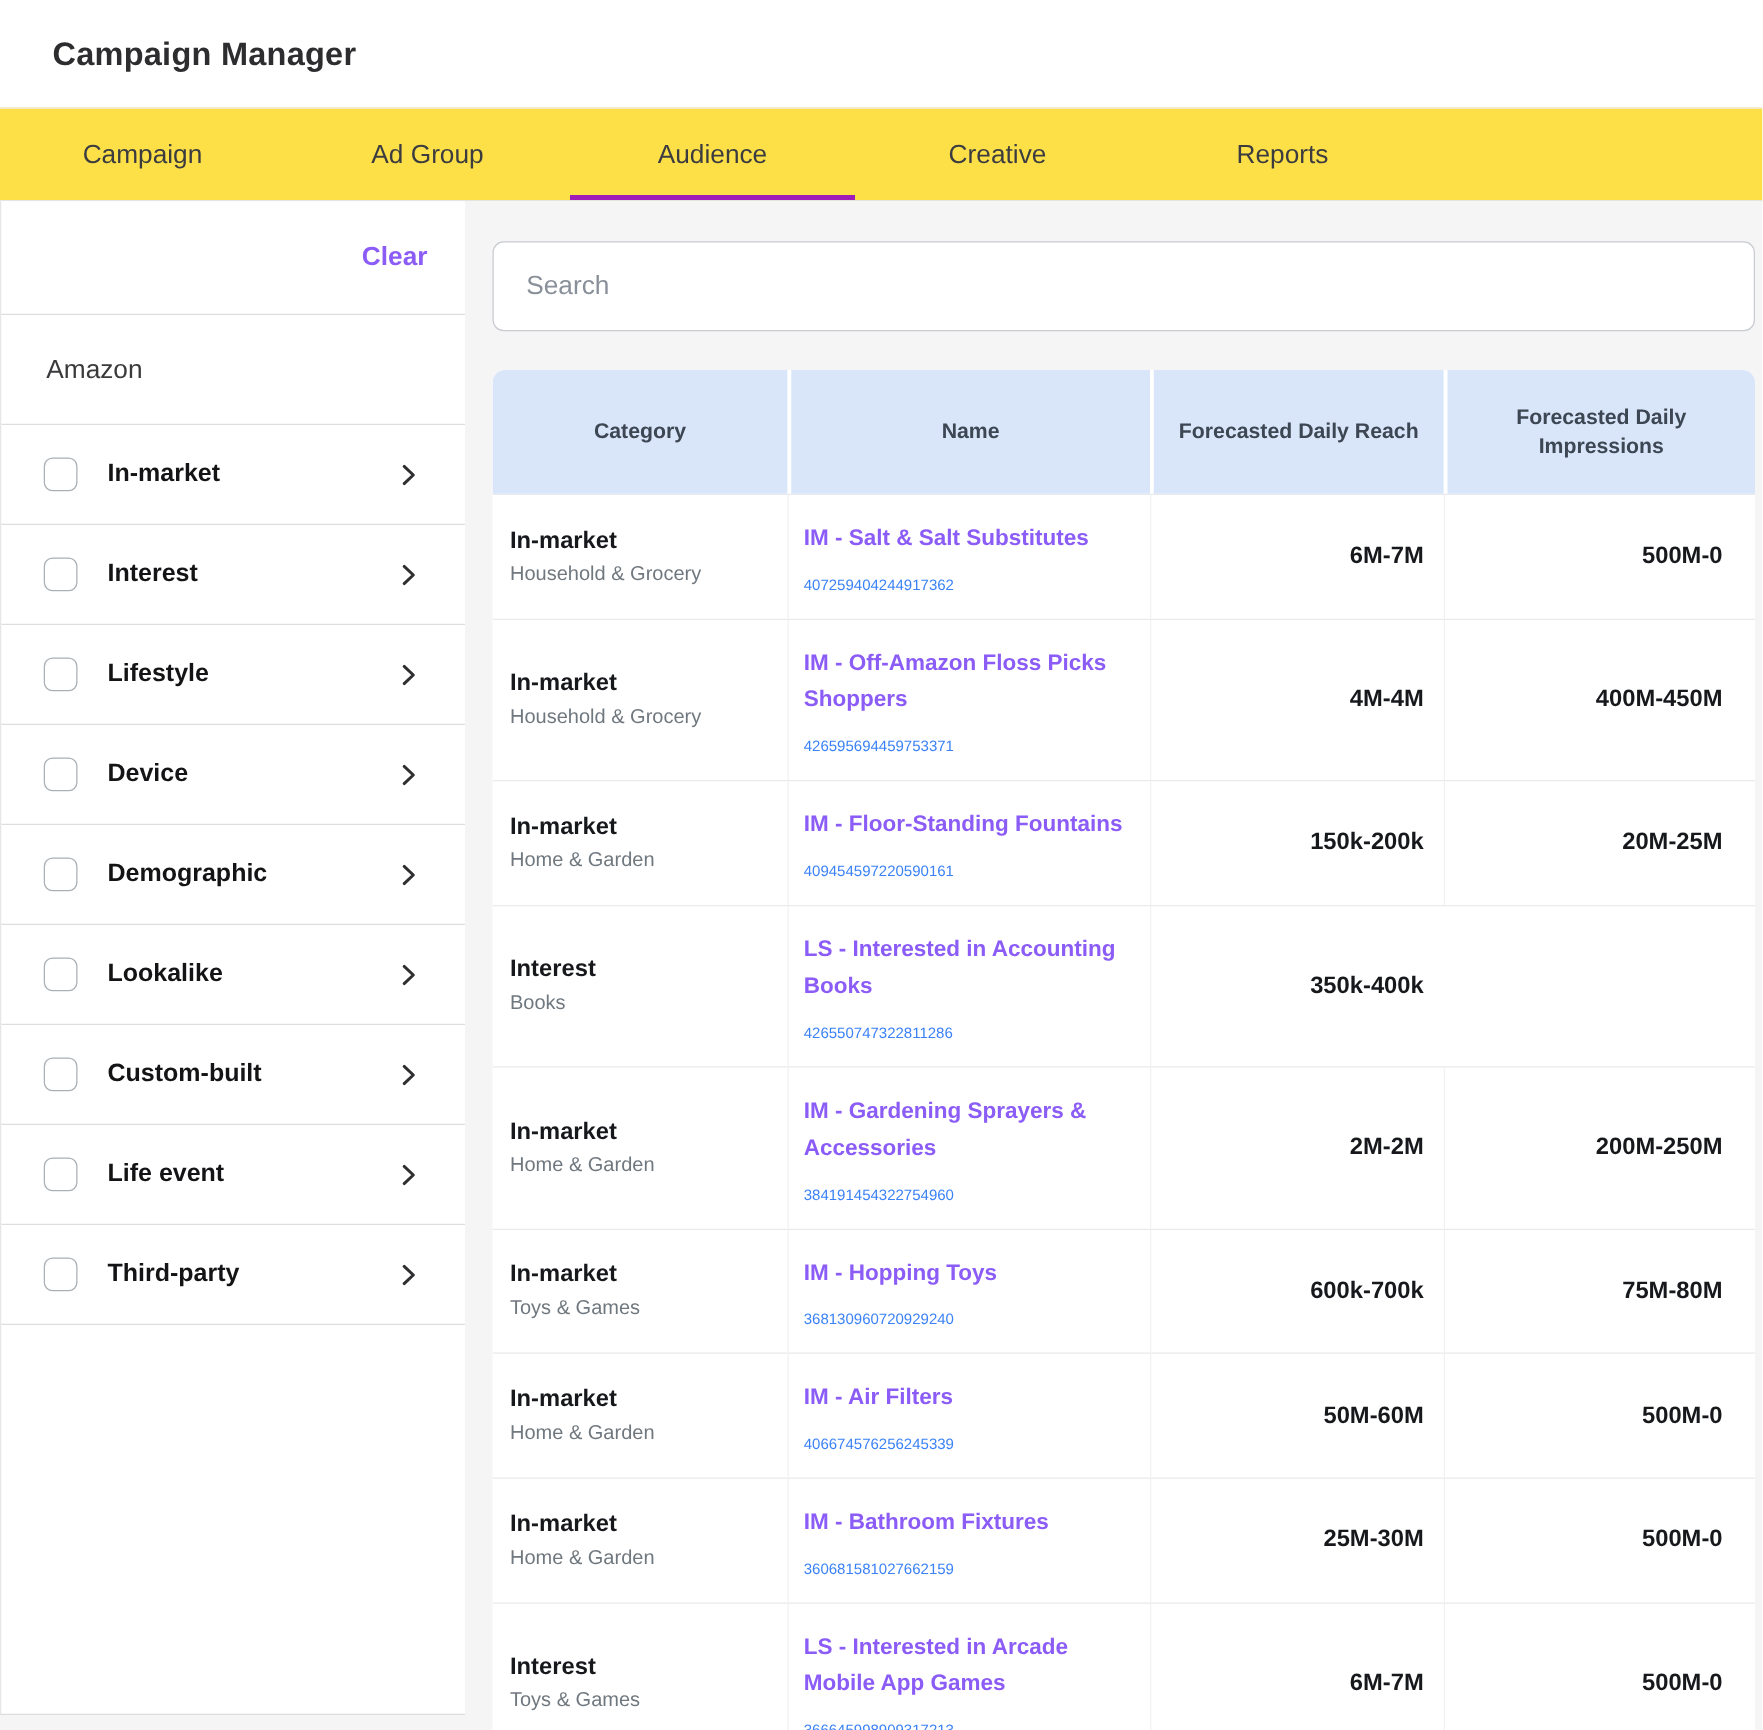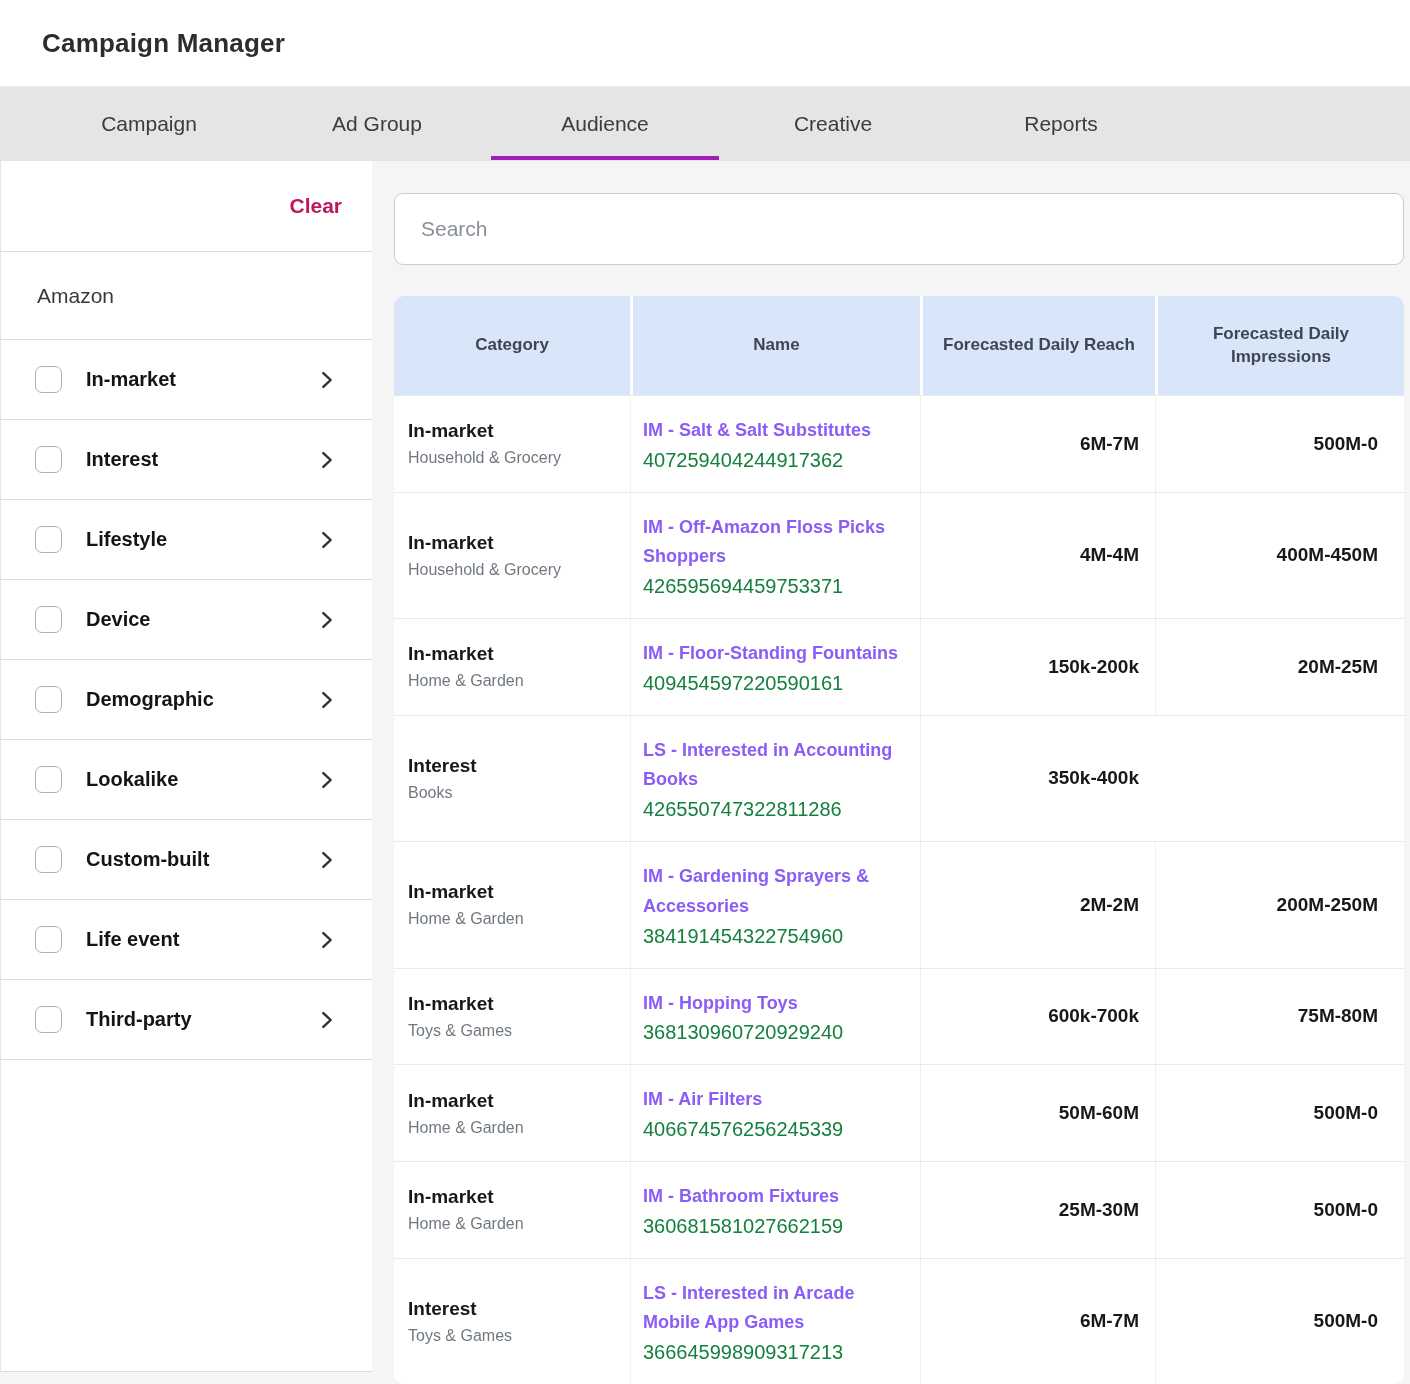--- a/index.html
+++ b/index.html
@@ -4,35 +4,35 @@
 <style>
   * { margin:0; padding:0; box-sizing:border-box; }
   html,body { width:1410px; height:1384px; overflow:hidden;
     font-family:"Liberation Sans", sans-serif; background:#ffffff; }
 
   
   .app-header { height:86px; background:#fff; display:flex; align-items:center; padding-left:42px; }
   .app-title { font-size:26px; font-weight:700; color:#2d2d2f; letter-spacing:.2px; }
 
   
-  .tabbar { height:75px; background:#e5e5e5; border-top:1px solid #ececec; border-bottom:1px solid #e4e4e4;
-    display:flex; align-items:stretch; padding-left:35px; }
+  .tabbar { height:75px; background:#fde047; border-top:1px solid #ececec; border-bottom:1px solid #e4e4e4;
+    display:flex; align-items:stretch; }
   .tab { width:228px; display:flex; align-items:center; justify-content:center;
     font-size:21px; color:#3c3c40; cursor:pointer; border-bottom:4px solid transparent; padding-top:4px; }
   .tab.active { border-bottom-color:#a01cb8; }
 
   
   .layout { display:flex; height:1223px; background:#f5f5f6; }
 
   
   .sidebar { width:372px; background:#fff; height:1211px; border-left:1px solid #e6e6e6;
     border-bottom:1px solid #dcdcdc; }
   .side-row { border-bottom:1px solid #dedede; display:flex; align-items:center; }
   .clear-row { height:91px; justify-content:flex-end; padding-right:30px; }
-  .clear-link { font-size:21px; font-weight:600; color:#be185d; cursor:pointer; text-decoration:none; }
+  .clear-link { font-size:21px; font-weight:600; color:#8b5cf6; cursor:pointer; text-decoration:none; }
   .group-row { height:88px; padding-left:36px; }
   .group-label { font-size:21px; color:#3a3a3c; }
   .side-item { height:80px; padding-left:34px; cursor:pointer; }
   .checkbox { width:27px; height:27px; border:1.5px solid #aab0b6; border-radius:7px; background:#fff;
     margin-right:24px; flex:none; }
   .side-item-label { font-size:20px; font-weight:700; color:#141416; }
   .chevron { margin-left:auto; margin-right:34px; display:flex; align-items:center; }
 
   
   .main { flex:1; padding:32px 6px 0 22px; }
@@ -47,21 +47,21 @@
     text-align:center; font-size:17px; font-weight:700; color:#3d4653; line-height:1.3; padding:0 20px; }
   .th + .th { border-left:3px solid #fff; }
   .trow { display:grid; grid-template-columns:236px 290px 235px 249px; border-top:1px solid #e9eaec; }
   .trow:first-of-type { border-top:none; }
   .cell { padding:20px 12px; display:flex; flex-direction:column; justify-content:center; }
   .cell + .cell { border-left:1px solid #f0f1f3; }
   .cell.cat { padding-left:14px; }
   .cat-name { font-size:19px; font-weight:600; color:#16181c; }
   .cat-sub { font-size:16px; color:#70787f; margin-top:7px; }
   .name-link { font-size:18px; font-weight:700; color:#8b5cf6; text-decoration:none; line-height:1.65; cursor:pointer; }
-  .aud-id { font-size:20px; color:#15803d; margin-top:3px; }
+  .aud-id { font-size:12px; color:#3b82f6; margin-top:15px; }
   .cell.num { align-items:flex-end; font-size:19px; font-weight:700; color:#16181c; }
   .cell.reach { padding-right:16px; }
   .cell.impr { padding-right:26px; }
 </style>
 </head>
 <body>
 
 <header class="app-header">
   <h1 class="app-title">Campaign Manager</h1>
 </header>

